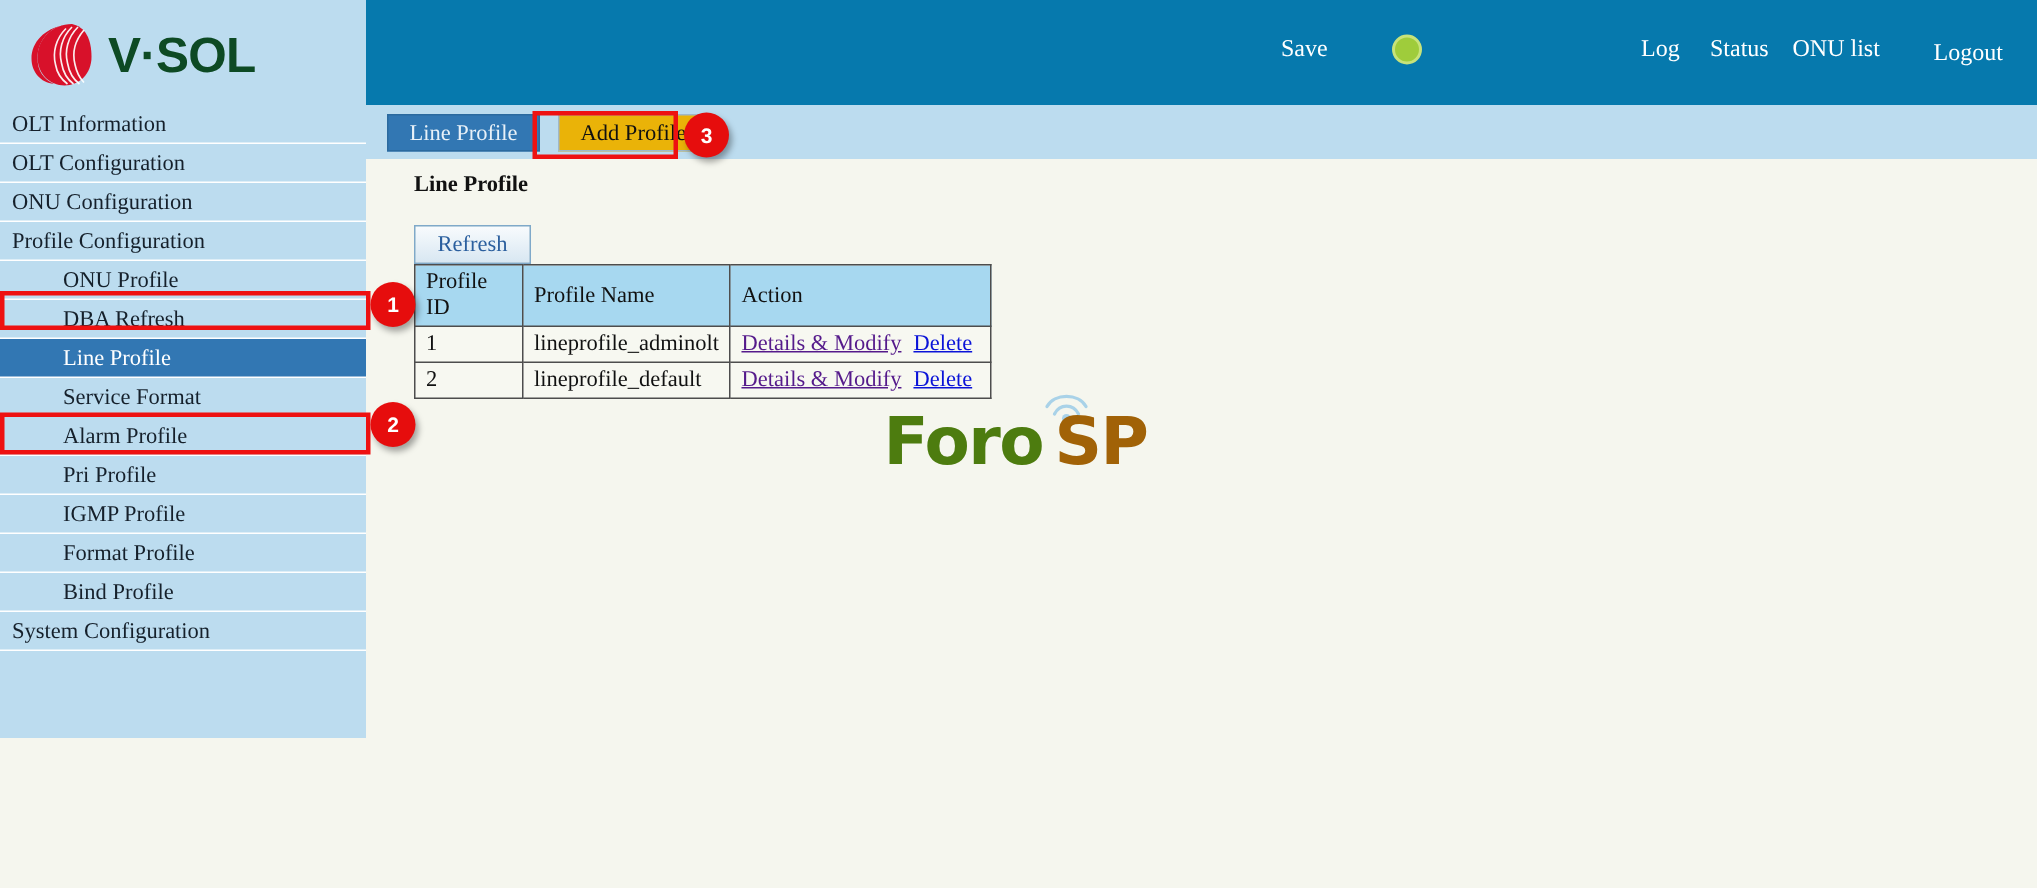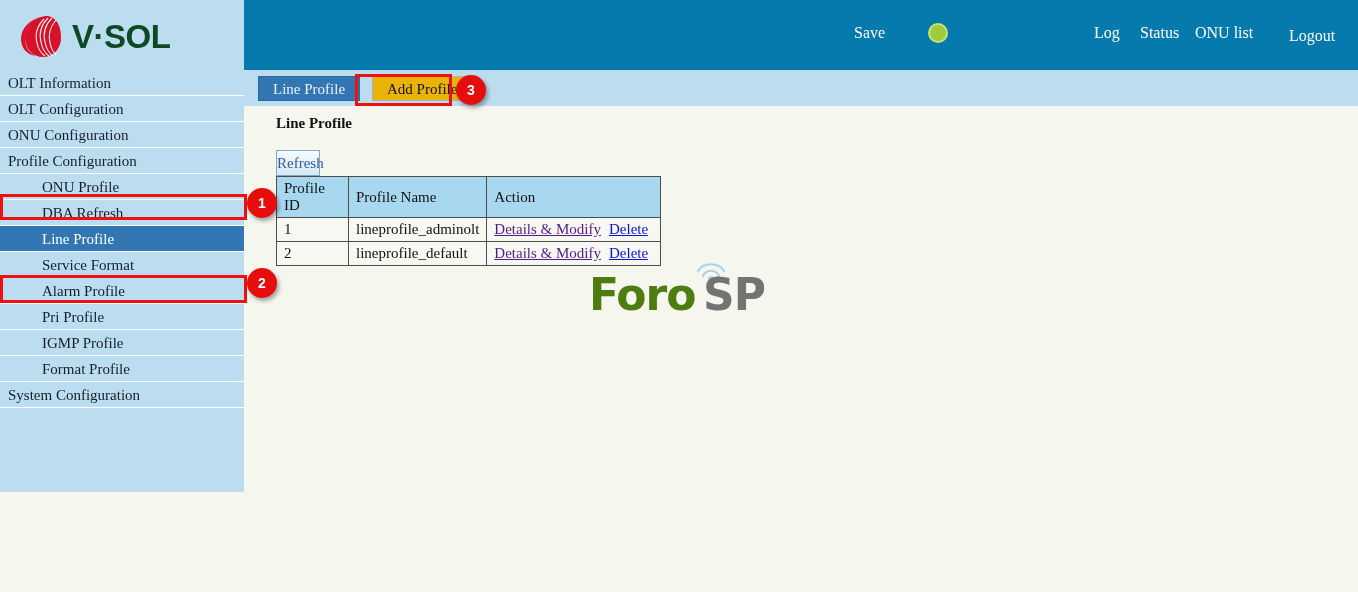--- a/index.html
+++ b/index.html
@@ -158,21 +158,21 @@
   .page-title {
     position: absolute;
     left: 32px; top: 9px;
     font-weight: bold;
     font-size: 15px;
     color: #111;
   }
   .refresh-btn {
     position: absolute;
     left: 32px; top: 44px;
-    width: 44px;
+    width: 78px;
     height: 26px;
     line-height: 24px;
     text-align: center;
     font-size: 15px;
     color: #2b5f9e;
     background: linear-gradient(#f8fbfd, #d8e7f2);
     border: 1px solid #7fa9c9;
     box-sizing: border-box;
     cursor: pointer;
   }
@@ -231,21 +231,21 @@
     color: #4d7c0f;
     letter-spacing: -1px;
     line-height: 44px;
   }
   .wm-isp {
     position: absolute;
     left: 118px; top: 15px;
     font-family: "DejaVu Sans", "Liberation Sans", sans-serif;
     font-size: 44px;
     font-weight: bold;
-    color: #737373;
+    color: #a16207;
     letter-spacing: -1px;
     line-height: 44px;
   }
   .wm-antenna {
     position: absolute;
     left: 104px; top: 0px;
     width: 44px; height: 34px;
   }
 
   
@@ -312,20 +312,21 @@
   <div class="nav-item nav-top">ONU Configuration</div>
   <div class="nav-item nav-top">Profile Configuration</div>
   <div class="nav-item nav-sub">ONU Profile</div>
   <div class="nav-item nav-sub">DBA Refresh</div>
   <div class="nav-item nav-sub selected">Line Profile</div>
   <div class="nav-item nav-sub">Service Format</div>
   <div class="nav-item nav-sub">Alarm Profile</div>
   <div class="nav-item nav-sub">Pri Profile</div>
   <div class="nav-item nav-sub">IGMP Profile</div>
   <div class="nav-item nav-sub">Format Profile</div>
+  <div class="nav-item nav-sub">Bind Profile</div>
   <div class="nav-item nav-top">System Configuration</div>
 </div>
 
 <div class="content">
 
   <div class="page-title">Line Profile</div>
 
   <div class="refresh-btn">Refresh</div>
 
   <table class="data">

